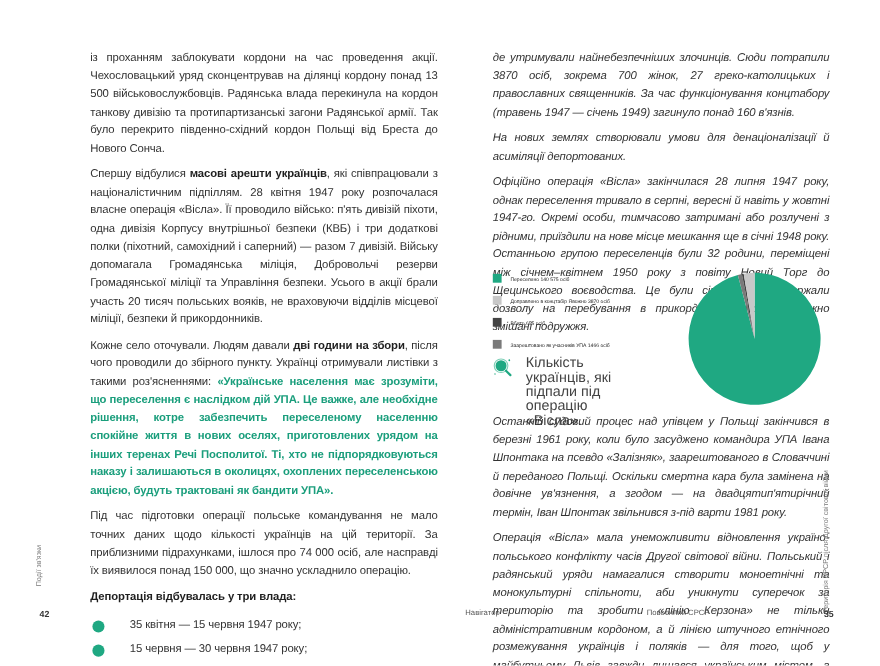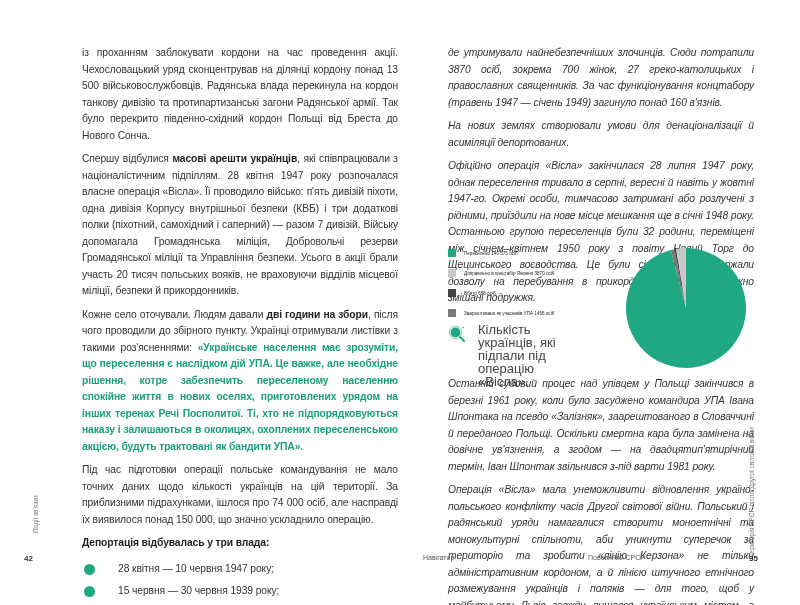--- a/index.html
+++ b/index.html
@@ -14,21 +14,21 @@
   .para { margin-bottom: 7px; }
   .para b { font-weight: bold; color: #1f1f1f; }
   .quote { color: #1a9e7c; font-weight: bold; }
   .bullets { list-style: none; margin: 4px 0 6px 0; }
   .bullets li { position: relative; padding-left: 36px; height: 22px; line-height: 20px; }
   .bullets li .dot { position: absolute; left: 2px; top: 5px; width: 11px; height: 11px; border-radius: 50%; background: #1fa882; }
   .side-label { position: absolute; font-size: 6.5px; color: #777; white-space: nowrap; transform: rotate(-90deg); transform-origin: left top; }
   .side-left { left: 32px; top: 533px; }
   .side-right { left: 338px; top: 557px; }
   .page-num { position: absolute; font-size: 8px; color: #333; font-weight: bold; }
-  .pn-left { left: 24px; top: 554px; }
+  .pn-left { left: 36px; top: 554px; }
   .pn-right { left: 339px; top: 554px; }
   .footer-text { position: absolute; top: 554px; font-size: 7px; color: #555; }
   .footer-nav { left: 13px; }
   .footer-section { left: 178px; }
   .chart { position: absolute; left: 30px; top: 235px; width: 330px; height: 140px; }
   .legend { position: absolute; left: 8px; top: 8px; }
   .legend-item { display: flex; align-items: center; height: 20px; font-size: 4.6px; color: #222; }
   .legend-swatch { width: 8px; height: 8px; margin-right: 8px; }
   .pie { position: absolute; left: 185px; top: 12px; width: 122px; height: 122px; }
   .caption { position: absolute; left: 8px; top: 88px; display: flex; }
@@ -39,22 +39,22 @@
 <body>
 
 <div class="page page-left">
   <div class="col col-left">
     <p class="para">із проханням заблокувати кордони на час проведення акції. Чехословацький уряд сконцентрував на ділянці кордону понад 13 500 військовослужбовців. Радянська влада перекинула на кордон танкову дивізію та протипартизанські загони Радянської армії. Так було перекрито південно-східний кордон Польщі від Бреста до Нового Сонча.</p>
     <p class="para"><span>Спершу відбулися </span><b>масові арешти українців</b><span>, які співпрацювали з націоналістичним підпіллям. 28 квітня 1947 року розпочалася власне операція «Вісла». Її проводило військо: п'ять дивізій піхоти, одна дивізія Корпусу внутрішньої безпеки (КВБ) і три додаткові полки (піхотний, самохідний і саперний) — разом 7 дивізій. Війську допомагала Громадянська міліція, Добровольчі резерви Громадянської міліції та Управління безпеки. Усього в акції брали участь 20 тисяч польських вояків, не враховуючи відділів місцевої міліції, безпеки й прикордонників.</span></p>
     <p class="para"><span>Кожне село оточували. Людям давали </span><b>дві години на збори</b><span>, після чого проводили до збірного пункту. Українці отримували листівки з такими роз'ясненнями: </span><span class="quote">«Українське населення має зрозуміти, що переселення є наслідком дій УПА. Це важке, але необхідне рішення, котре забезпечить переселеному населенню спокійне життя в нових оселях, приготовлених урядом на інших теренах Речі Посполитої. Ті, хто не підпорядковуються наказу і залишаються в околицях, охоплених переселенською акцією, будуть трактовані як бандити УПА».</span></p>
     <p class="para">Під час підготовки операції польське командування не мало точних даних щодо кількості українців на цій території. За приблизними підрахунками, ішлося про 74 000 осіб, але насправді їх виявилося понад 150 000, що значно ускладнило операцію.</p>
     <p class="para"><b>Депортація відбувалась у три влада:</b></p>
     <ul class="bullets">
-      <li><span class="dot"></span><span>28 квітня — 10 червня 1947 року;</span></li>
-      <li><span class="dot"></span><span>15 червня — 30 червня 1939 року;</span></li>
+      <li><span class="dot"></span><span>35 квітня — 15 червня 1947 року;</span></li>
+      <li><span class="dot"></span><span>15 червня — 30 червня 1947 року;</span></li>
       <li></li>
     </ul>
 
   </div>
   <div class="side-label side-left">Події зв'язки</div>
   <div class="page-num pn-left">42</div>
 </div>
 
 <div class="page page-right">
   <div class="col col-right">

